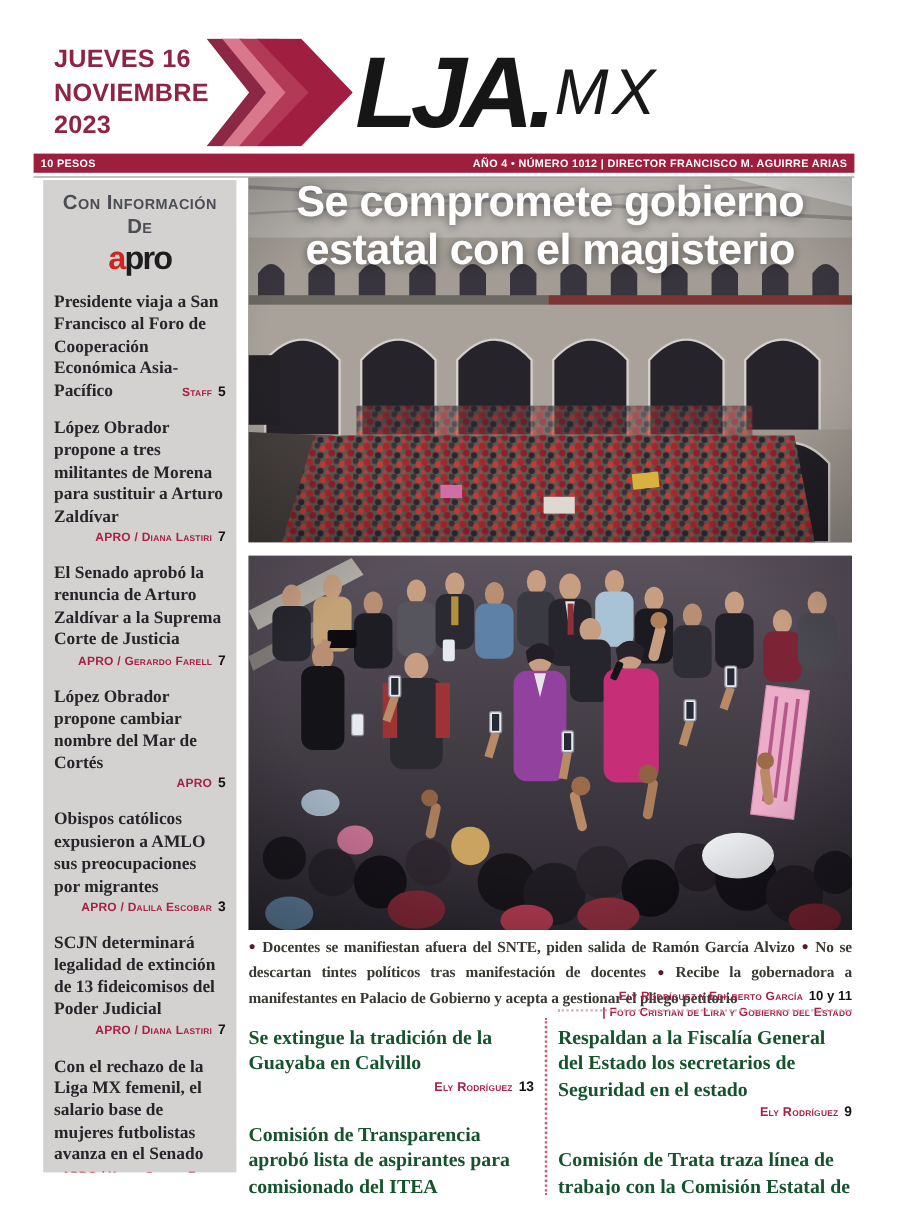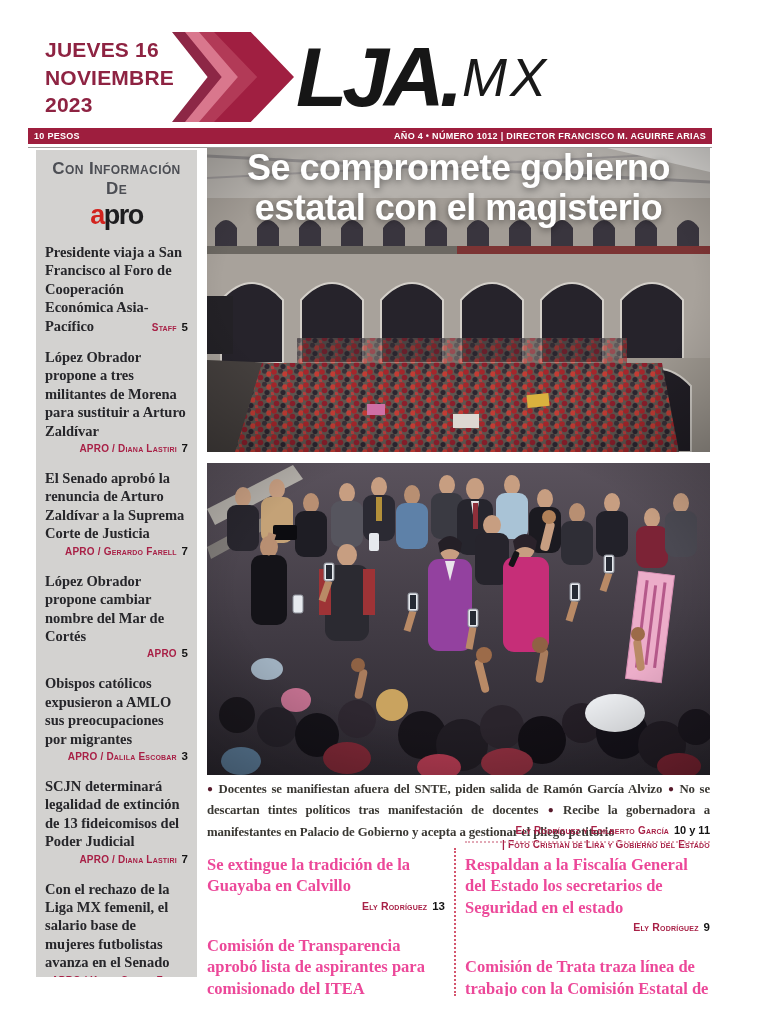--- a/index.html
+++ b/index.html
@@ -63,21 +63,21 @@
     font-family:"Liberation Sans",sans-serif;font-weight:700;font-size:10px;line-height:14px;}
   .cap-by .pg{font-size:11px;}
 
   
   .bottom{position:absolute;left:207px;top:854px;width:503px;height:158px;}
   .bcol-left{position:absolute;left:0;top:0;width:238px;}
   .bcol-right{position:absolute;left:258px;top:0;width:245px;}
   .vdivider{position:absolute;left:247px;top:-6px;height:148px;border-left:2px dotted #d4556e;}
   .hdot{position:absolute;left:258px;top:-13px;width:245px;border-top:2px dotted #e2a9b6;}
   .b-item{margin-bottom:22px;}
-  .b-title{font-weight:700;font-size:16.5px;line-height:1.3;color:#ec4899;}
+  .b-title{font-weight:700;font-size:16.5px;line-height:1.3;color:#14532d;}
   .bottom .byrow{font-size:10.5px;margin-top:3px;}
 </style>
 </head>
 <body>
 
 <div class="page">
 
   <div class="dateblock">
     <div>JUEVES 16</div>
     <div>NOVIEMBRE</div>

